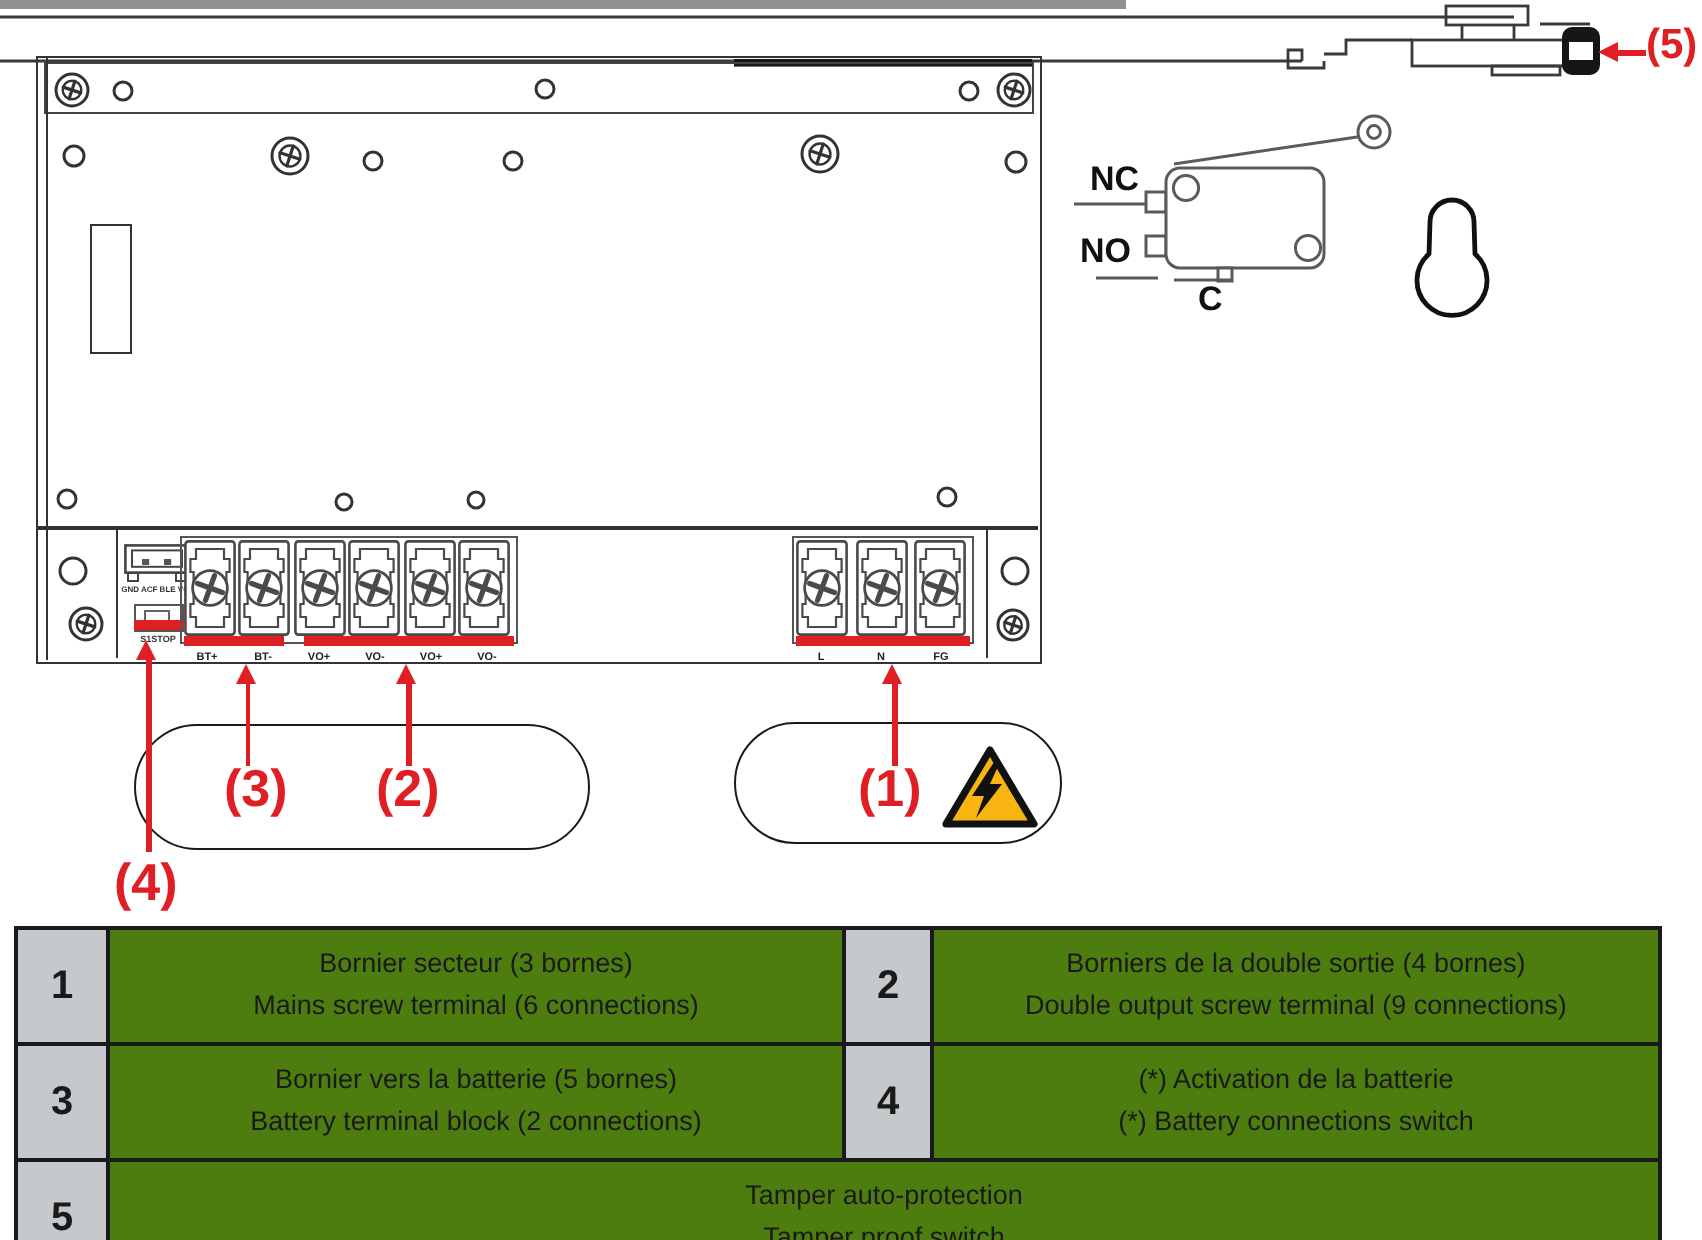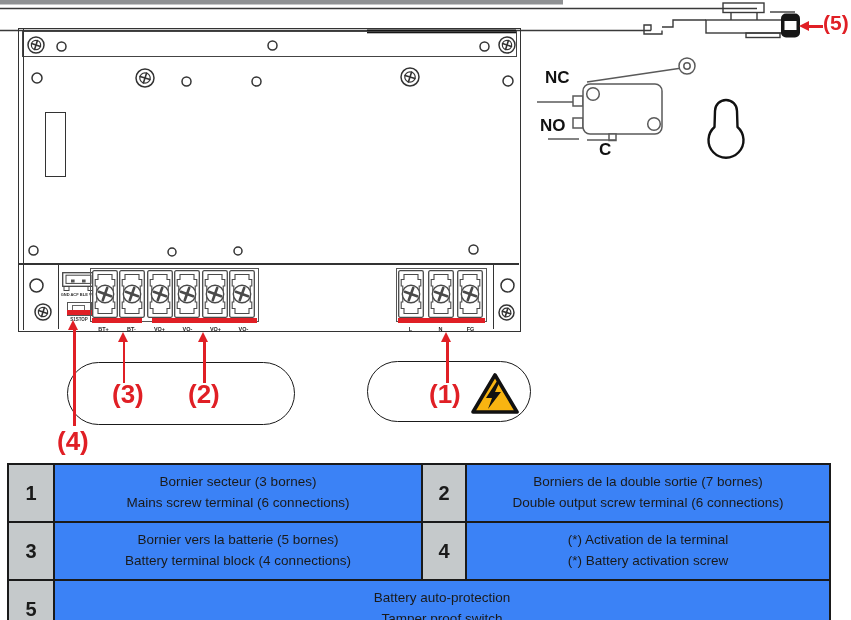--- a/index.html
+++ b/index.html
@@ -17,21 +17,21 @@
   .redbar{position:absolute;height:4.5px;background:#e01f25;}
   .tlabels{position:absolute;display:flex;justify-content:space-between;}
   .tlabels span{display:block;text-align:center;font-size:5.5px;font-weight:bold;color:#222;}
   .terminal-row{position:absolute;display:flex;justify-content:space-between;}
   .terminal{width:26px;height:48px;}
   .sw-label{position:absolute;font-size:4.5px;font-weight:bold;color:#333;text-align:center;}
   .ms-label{position:absolute;font-weight:bold;font-size:17px;color:#111;}
   table.legend{position:absolute;border-collapse:collapse;table-layout:fixed;}
   table.legend td{border:2.2px solid #1a1a1a;height:48px;}
   table.legend td.num{background:#c5c9cb;text-align:center;font-size:20px;font-weight:bold;}
-  table.legend td.desc{text-align:center;font-size:13.5px;line-height:1.55;padding:4px 6px;background:#3b82f6;}
+  table.legend td.desc{text-align:center;font-size:13.5px;line-height:1.55;padding:4px 6px;background:#4d7c0f;}
 </style>
 </head>
 <body>
 
 <div class="stage">
 
   <svg class="abs" style="left:0;top:0" width="851" height="48" viewBox="0 0 851 48">
     <rect x="0" y="0" width="563" height="4.5" fill="#8f9193"></rect>
     <g stroke="#3a3a3a" fill="none" stroke-width="1.4">
       <line x1="0" y1="8.5" x2="757" y2="8.5"></line>
@@ -264,21 +264,21 @@
   <div class="tlabels" style="left:396px;top:326px;width:89px">
     <span style="width:29px">L</span>
     <span style="width:29px">N</span>
     <span style="width:29px">FG</span>
   </div>
 
   <div class="redbar" style="left:92px;top:318px;width:50px"></div>
   <div class="redbar" style="left:152px;top:318px;width:105px"></div>
   <div class="redbar" style="left:398px;top:318px;width:87px"></div>
 
-  <span class="ms-label" style="left:545px;top:68px">NC</span>
+  <span class="ms-label" style="left:545px;top:80px">NC</span>
   <span class="ms-label" style="left:540px;top:116px">NO</span>
   <span class="ms-label" style="left:599px;top:140px">C</span>
   <svg class="abs" style="left:535px;top:52px" width="175" height="100" viewBox="0 0 175 100">
     <g stroke="#5a5a5a" fill="#fff" stroke-width="1.5">
       <line x1="2" y1="50" x2="38" y2="50"></line>
       <line x1="13" y1="87" x2="44" y2="87"></line>
       <rect x="38" y="44" width="10" height="10"></rect>
       <rect x="38" y="66" width="10" height="10"></rect>
       <rect x="48" y="32" width="79" height="50" rx="7"></rect>
       <circle cx="58" cy="42" r="6.3"></circle>
@@ -326,39 +326,39 @@
       </colgroup>
     <tbody>
         <tr>
       <td class="num">1</td>
       <td class="desc">
         <div>Bornier secteur (3 bornes)</div>
         <div>Mains screw terminal (6 connections)</div>
       </td>
       <td class="num">2</td>
       <td class="desc">
-        <div>Borniers de la double sortie (7 bornes)</div>
-        <div>Double output screw terminal (6 connections)</div>
+        <div>Borniers de la double sortie (4 bornes)</div>
+        <div>Double output screw terminal (9 connections)</div>
       </td>
     </tr>
     <tr>
       <td class="num">3</td>
       <td class="desc">
         <div>Bornier vers la batterie (5 bornes)</div>
-        <div>Battery terminal block (4 connections)</div>
+        <div>Battery terminal block (2 connections)</div>
       </td>
       <td class="num">4</td>
       <td class="desc">
-        <div>(*) Activation de la terminal</div>
-        <div>(*) Battery activation screw</div>
+        <div>(*) Activation de la batterie</div>
+        <div>(*) Battery connections switch</div>
       </td>
     </tr>
     <tr>
       <td class="num">5</td>
       <td class="desc" colspan="3">
-        <div>Battery auto-protection</div>
+        <div>Tamper auto-protection</div>
         <div>Tamper proof switch</div>
       </td>
     </tr>
   </tbody>
     </table>
 
 </div>
 
 </body></html>

